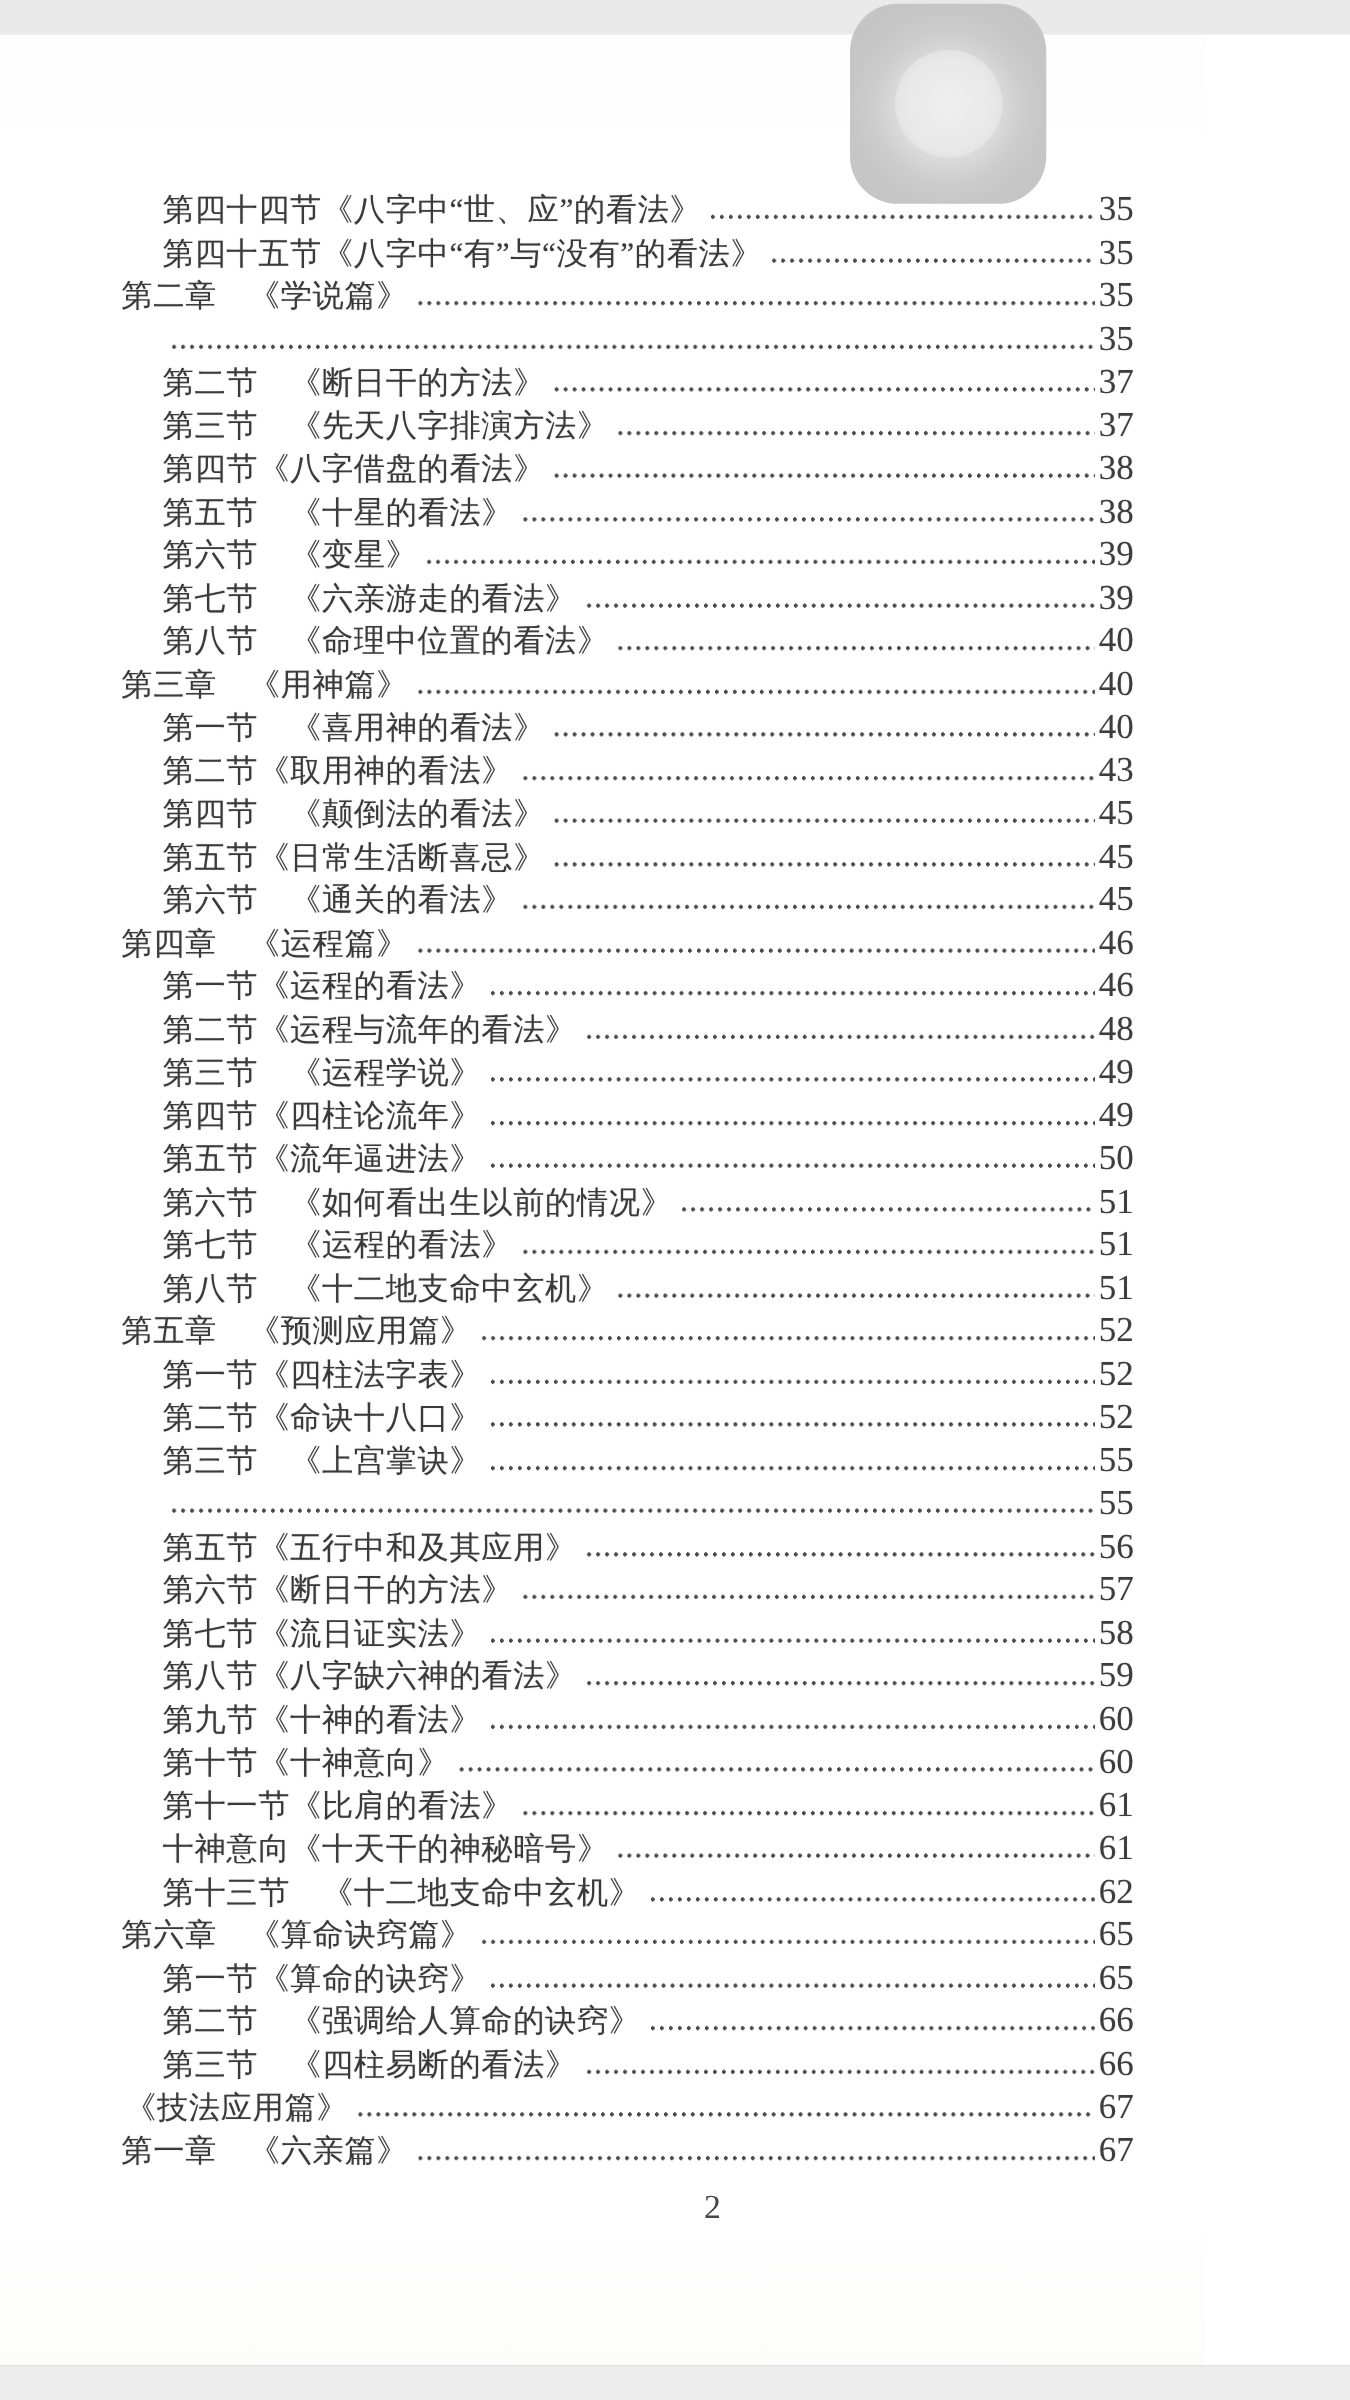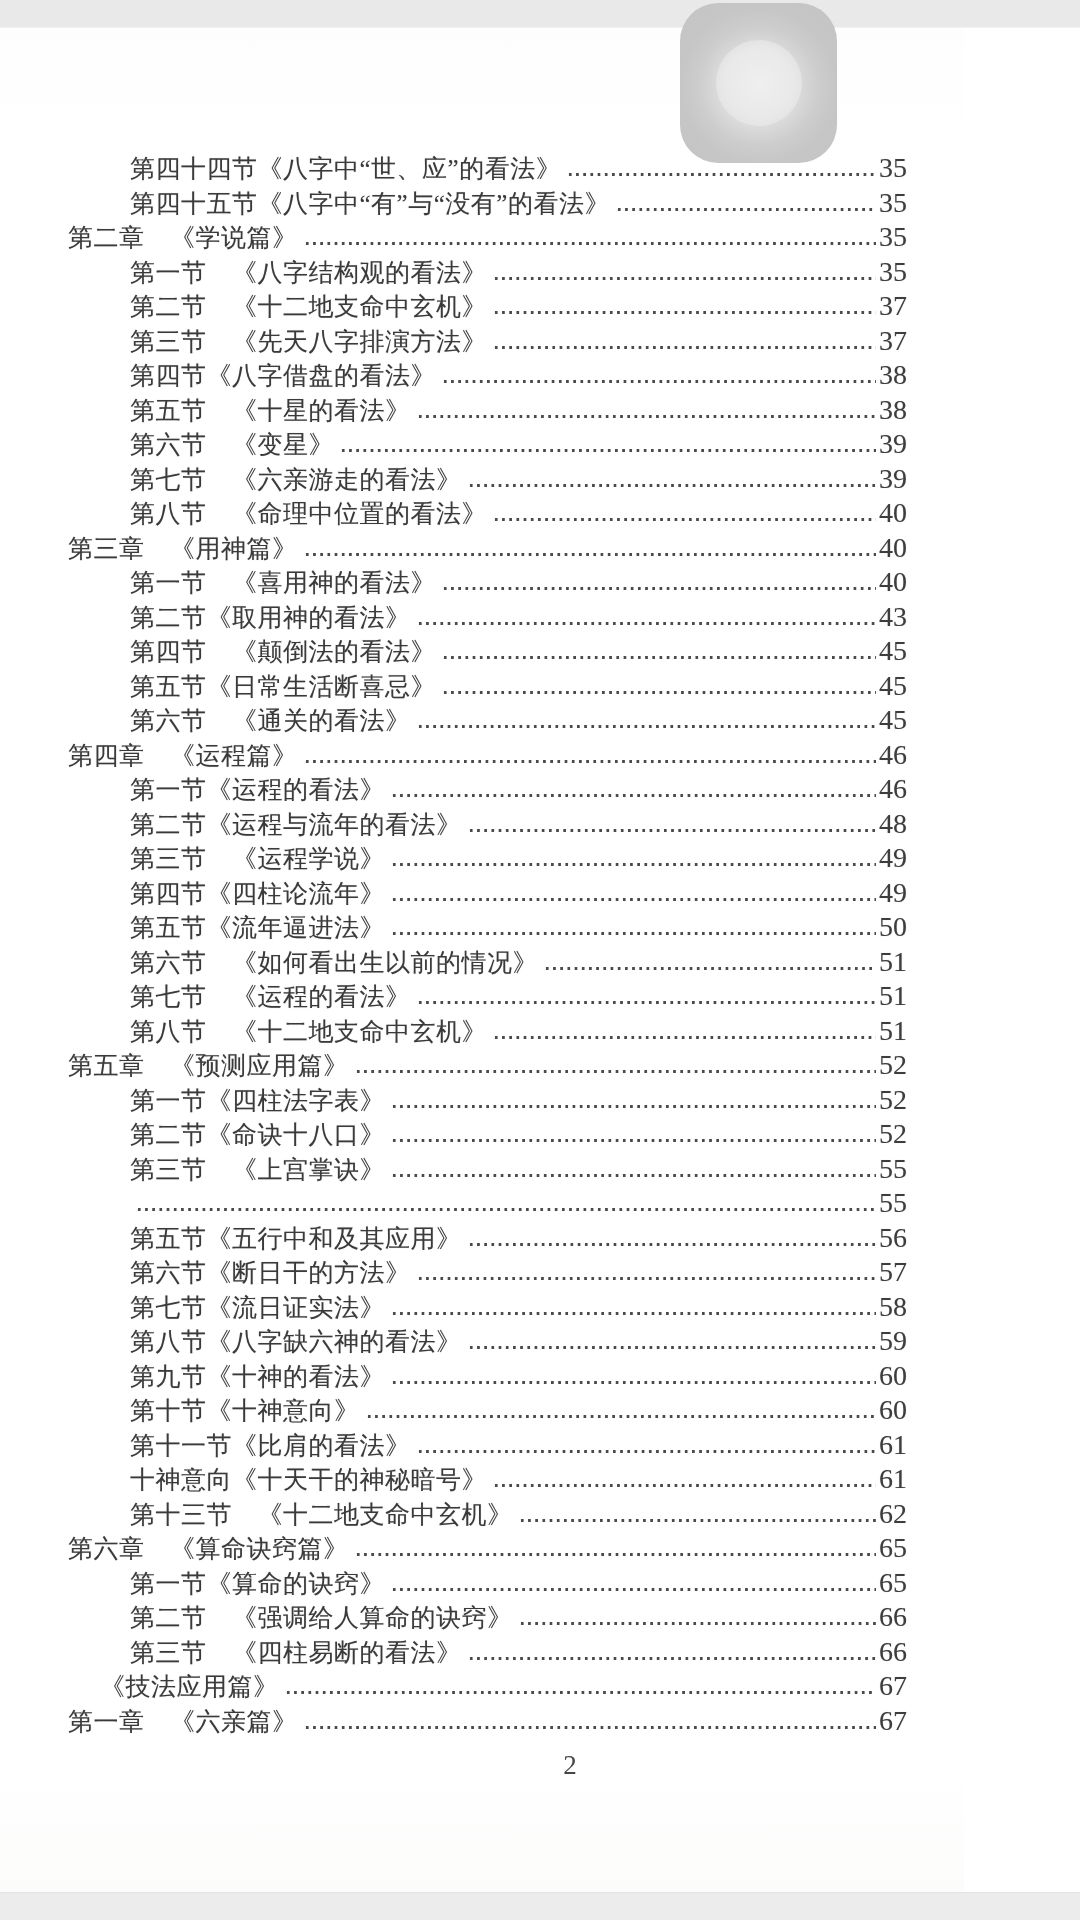--- a/index.html
+++ b/index.html
@@ -75,21 +75,21 @@
     background-image: radial-gradient(circle at 2.2px 2.5px, #4a4a4a 1.45px, rgba(0,0,0,0) 1.7px);
     background-size: 7.2px 5px;
     background-repeat: repeat-x;
     background-position: left bottom;
   }
   .row .pagenum {
     font-size: 28px;
     color: #3d3d3d;
     text-shadow: 0 0 1px rgba(80,80,80,0.3);
   }
-  .lvl-chapter { padding-left: 68px; }
+  .lvl-chapter { padding-left: 97px; }
   .lvl-section { padding-left: 130px; }
   .lvl-part    { padding-left: 100px; }
   .footer-num {
     position: absolute;
     left: 0;
     top: 1750px;
     width: 1140px;
     text-align: center;
     font-size: 27px;
     color: #474747;
@@ -126,26 +126,25 @@
     <span class="title">第四十五节《八字中“有”与“没有”的看法》</span>
     <span class="leader"></span>
     <span class="pagenum">35</span>
   </div>
         <div class="row lvl-chapter">
     <span class="title">第二章　《学说篇》</span>
     <span class="leader"></span>
     <span class="pagenum">35</span>
   </div>
         <div class="row lvl-section">
-    <span class="title">第一节　《八字结构观的看法》</span>
     <span class="leader"></span>
     <span class="pagenum">35</span>
   </div>
         <div class="row lvl-section">
-    <span class="title">第二节　《十二地支命中玄机》</span>
+    <span class="title">第二节　《断日干的方法》</span>
     <span class="leader"></span>
     <span class="pagenum">37</span>
   </div>
         <div class="row lvl-section">
     <span class="title">第三节　《先天八字排演方法》</span>
     <span class="leader"></span>
     <span class="pagenum">37</span>
   </div>
         <div class="row lvl-section">
     <span class="title">第四节《八字借盘的看法》</span>

